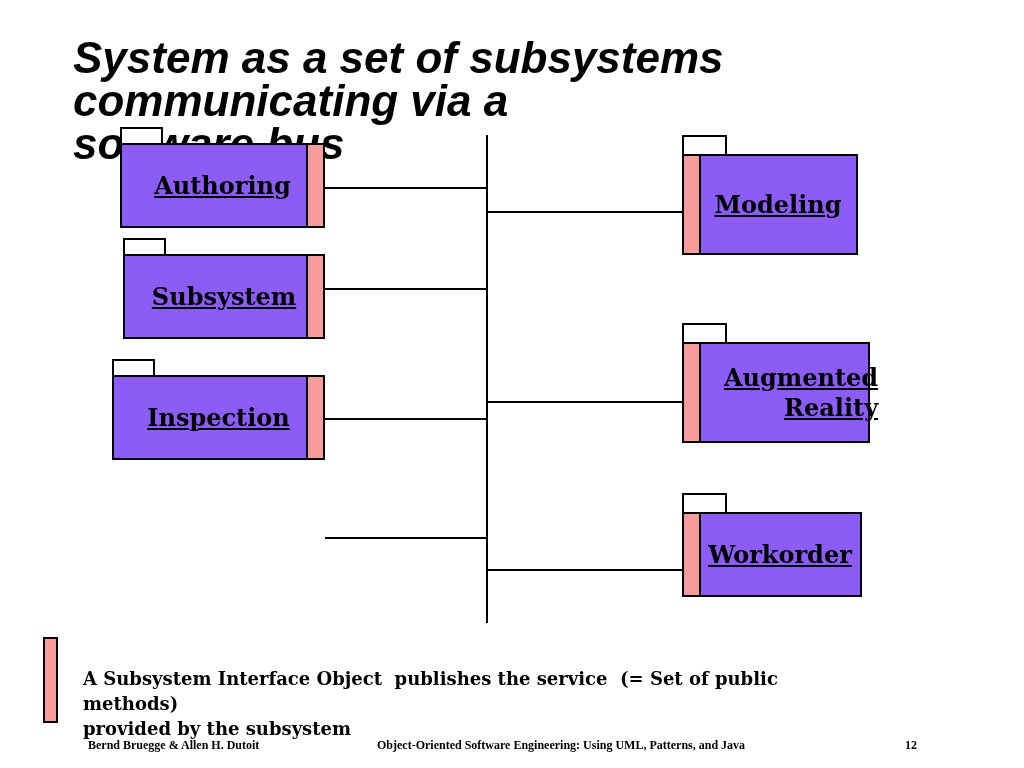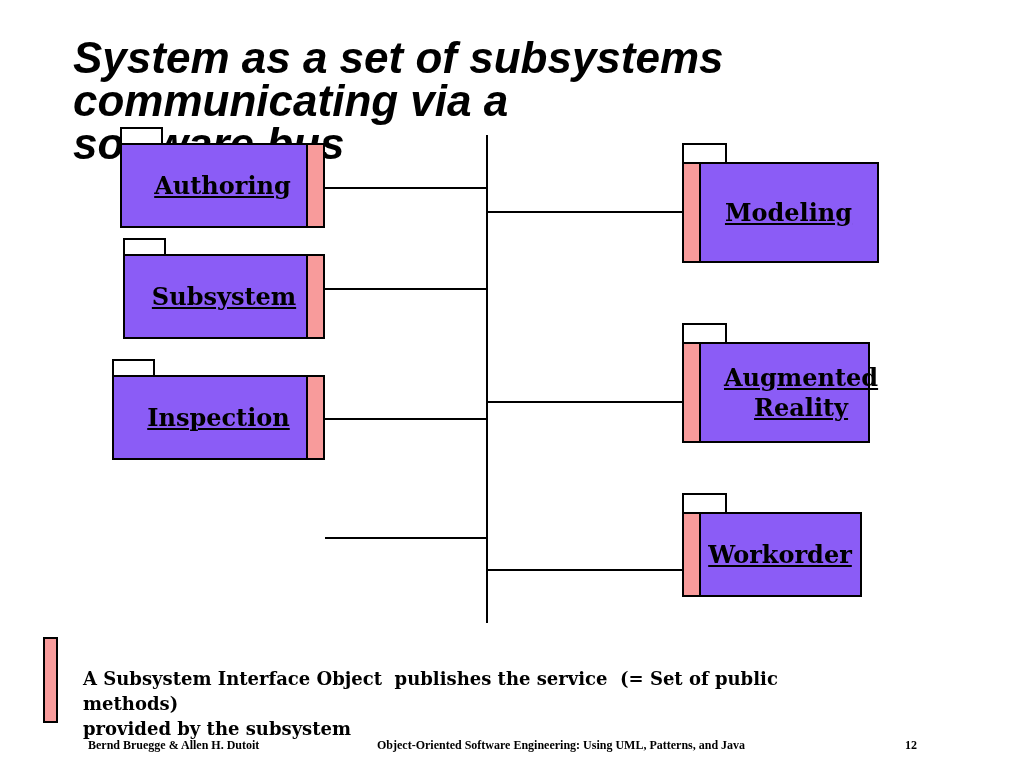--- a/index.html
+++ b/index.html
@@ -46,21 +46,21 @@
   }
   .pkg.left  .tab { width: 43px; height: 16px; }
   .pkg.right .tab { width: 45px; height: 19px; }
   .pkg.left  .body { top: 16px; }
   .pkg.right .body { top: 19px; padding-left: 16px; }
   .pkg .label {
     font-weight: bold; font-size: 24px; line-height: 30px;
     text-align: center;
   }
   .pkg.right.wrap2 .body { justify-content: flex-start; padding-left: 40px; }
-  .pkg.right.wrap2 .label { text-align: center; }
+  .pkg.right.wrap2 .label { text-align: right; }
 
   .iface {
     position: absolute; top: 0; bottom: 0; width: 15px;
     background: var(--color-interface-object, #F89B9B);
   }
   .pkg.left  .iface { right: 0; border-left: 2px solid var(--color-line, #000); }
   .pkg.right .iface { left: 0;  border-right: 2px solid var(--color-line, #000); }
 
   
   .legend-swatch {
@@ -124,21 +124,21 @@
 
   <div class="pkg left" style="left:112px; top:359px; width:213px; height:101px;">
     <div class="tab"></div>
     <div class="body">
       <span class="label">Inspection</span>
       <div class="iface"></div>
     </div>
   </div>
 
 
-  <div class="pkg right" style="left:682px; top:143px; width:197px; height:120px;">
+  <div class="pkg right" style="left:682px; top:135px; width:176px; height:120px;">
     <div class="tab"></div>
     <div class="body">
       <span class="label">Modeling</span>
       <div class="iface"></div>
     </div>
   </div>
 
   <div class="pkg right wrap2" style="left:682px; top:323px; width:188px; height:120px;">
     <div class="tab"></div>
     <div class="body">

